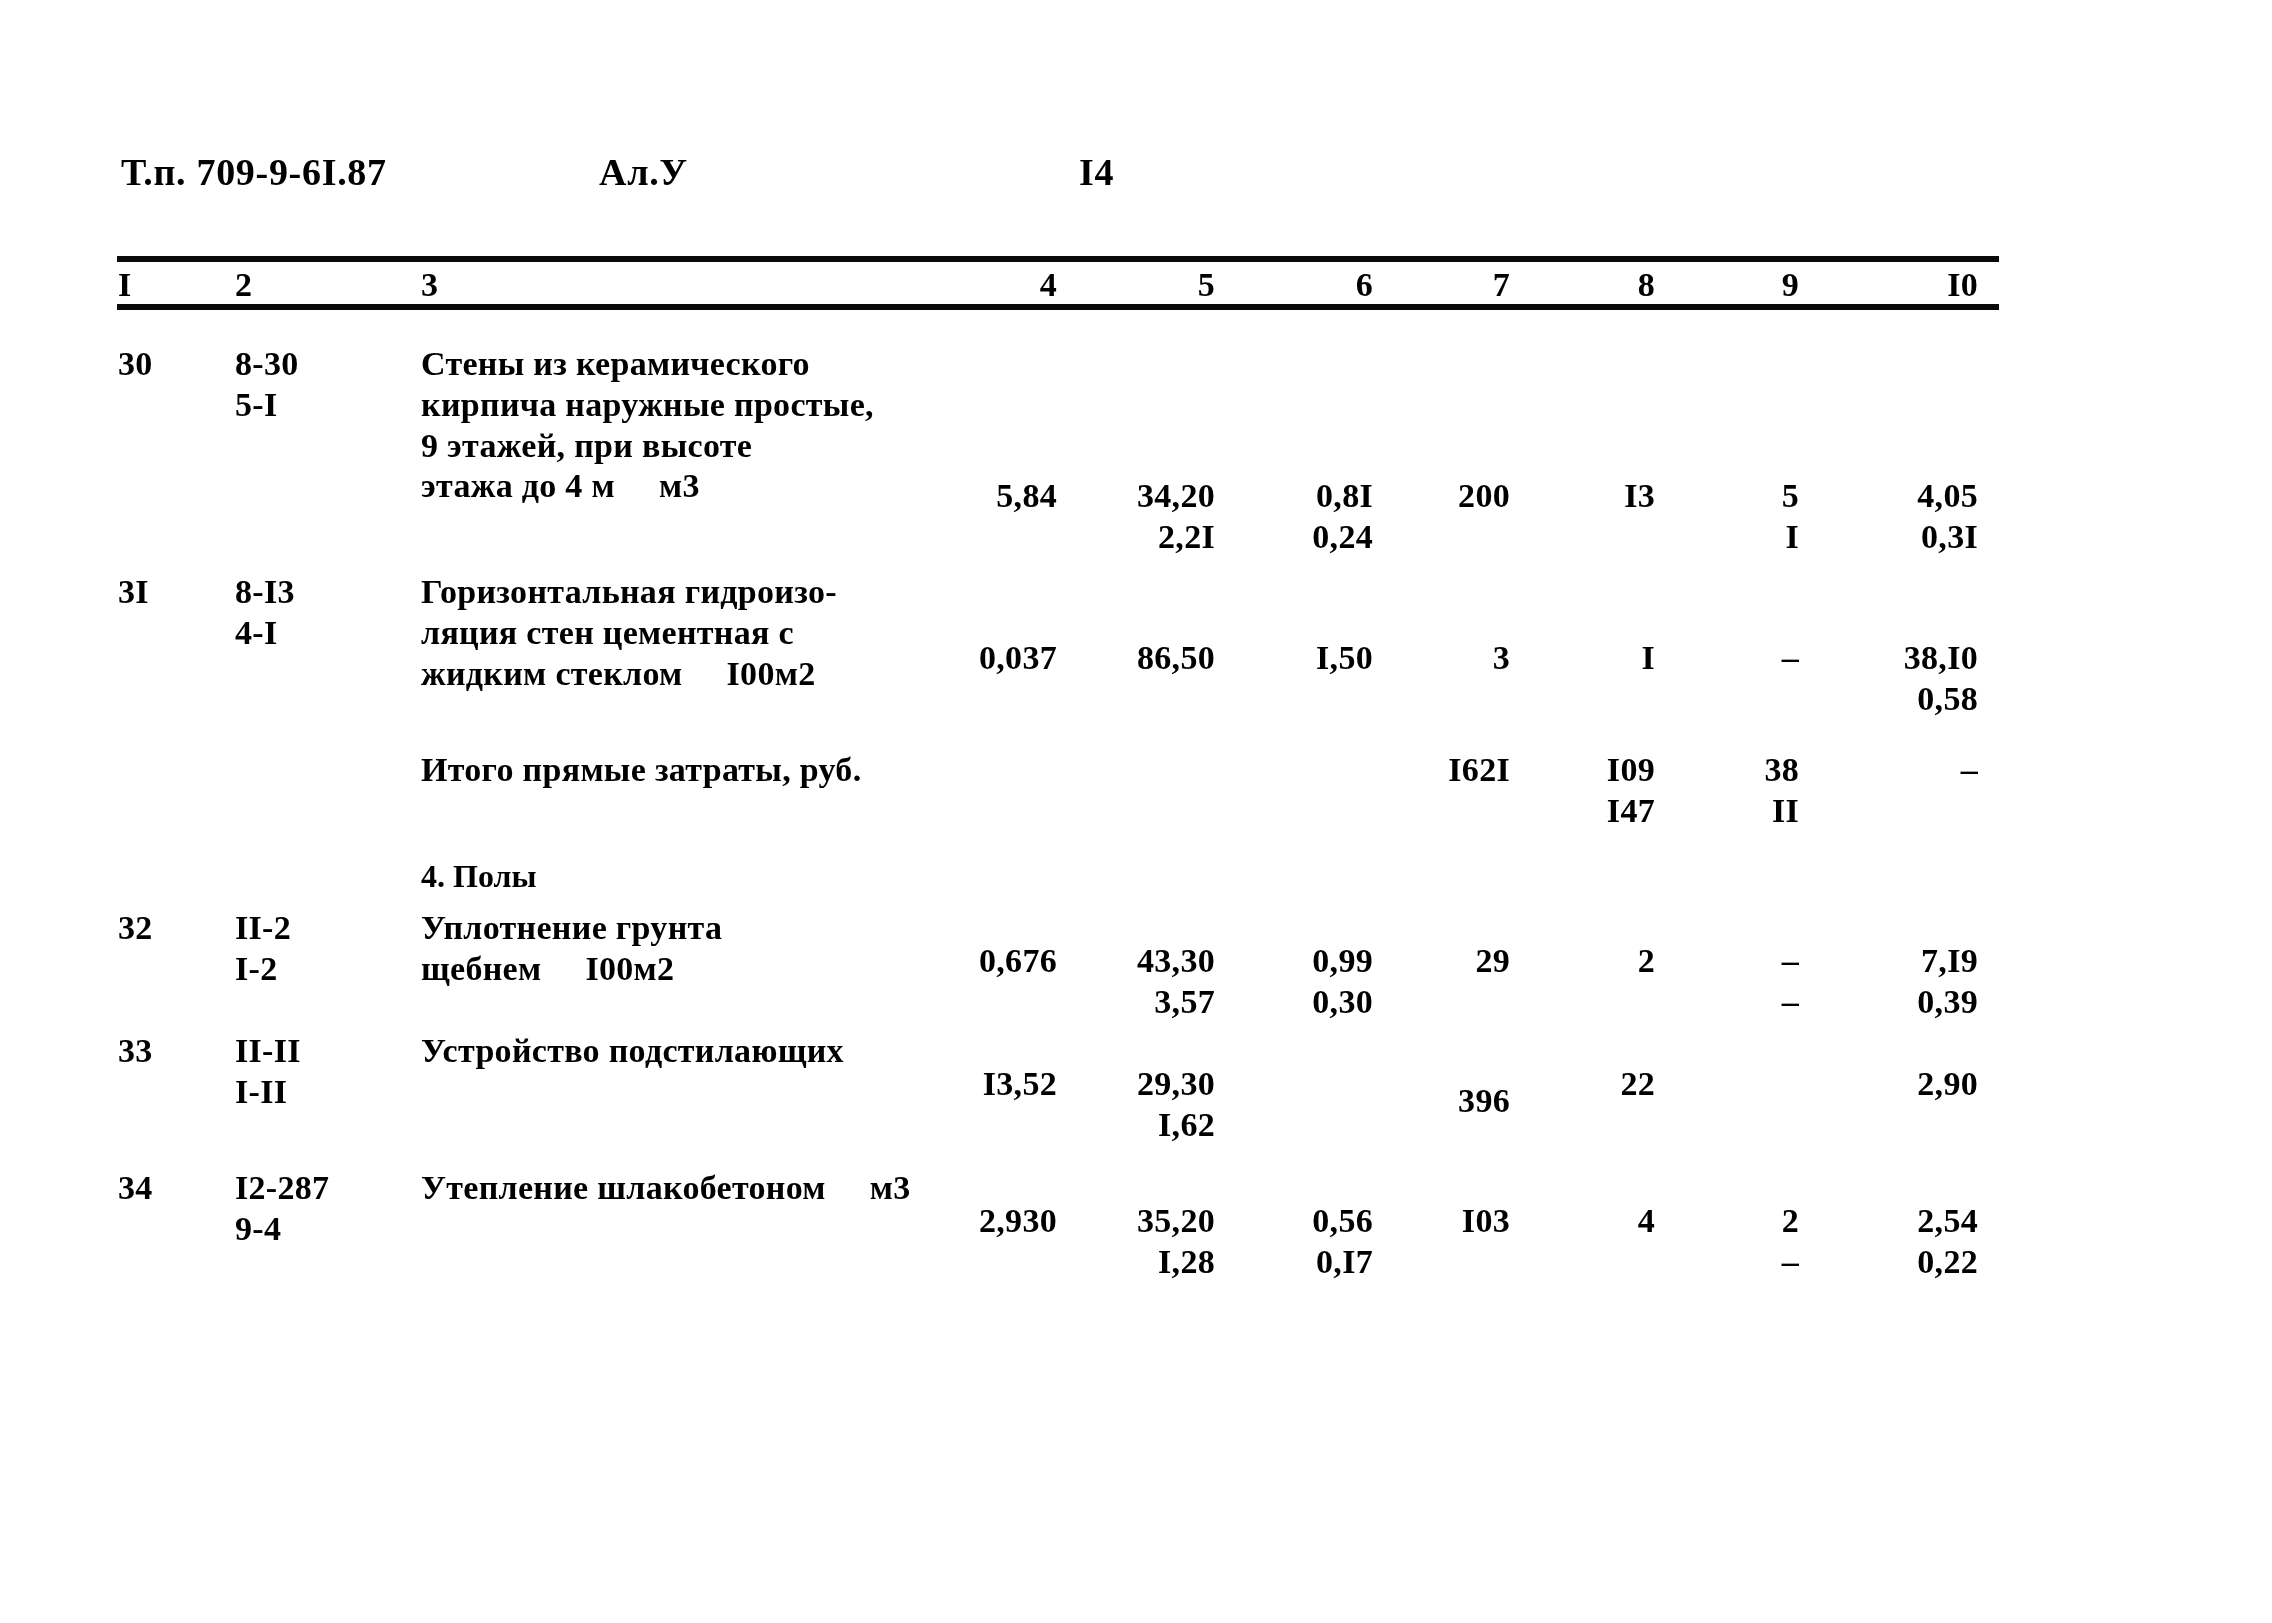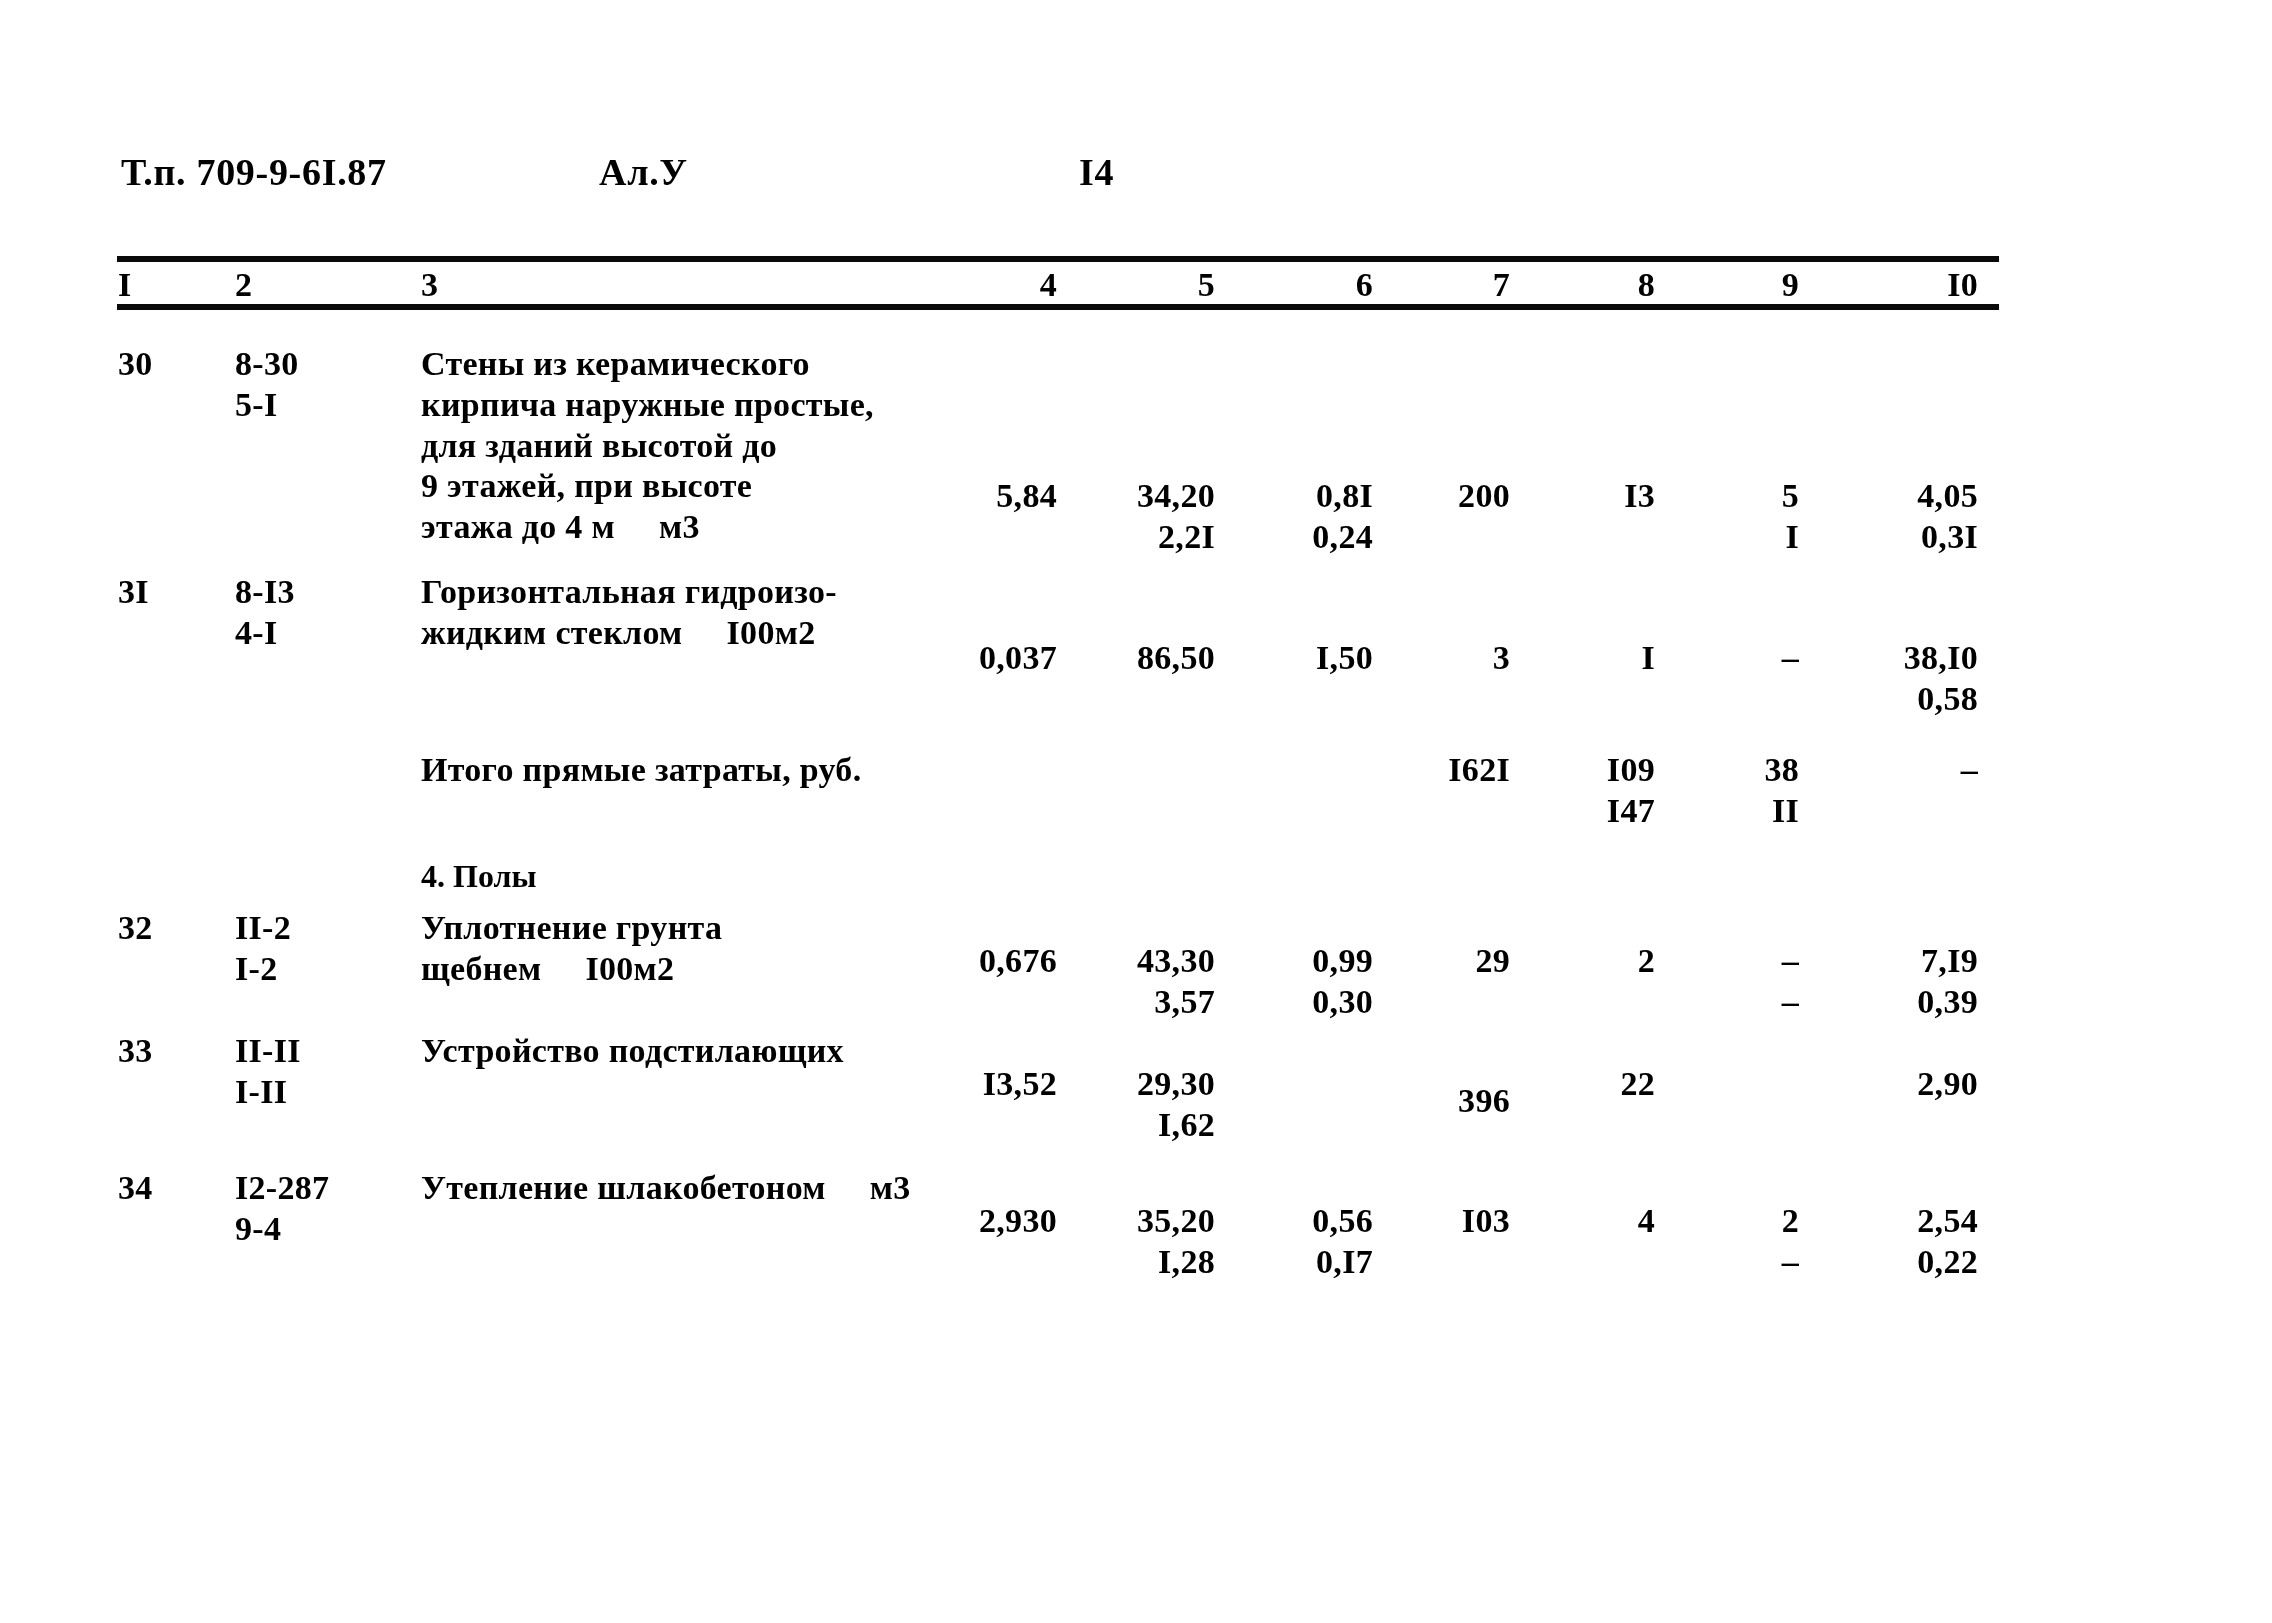--- a/index.html
+++ b/index.html
@@ -127,34 +127,34 @@
     <span class="cell c8">8</span>
     <span class="cell c9">9</span>
     <span class="cell c10">I0</span>
     <span class="cell c11">II</span>
   </div>
 
   <div class="tbl" id="table-body">
       <div class="row" style="top: 344px;">
         <span class="cell c1">30</span>
         <span class="cell c2"><span class="sub">8-30</span><span class="sub">5-I</span></span>
-        <span class="cell c3 desc"><span class="sub">Стены из керамического</span><span class="sub">кирпича наружные простые,</span><span class="sub">для зданий высотой до</span><span class="sub">9 этажей, при высоте</span><span class="sub">этажа до 4 м<span class="unit">&nbsp;&nbsp;&nbsp;&nbsp;&nbsp;м3</span></span></span>
+        <span class="cell c3 desc"><span class="sub">Стены из керамического</span><span class="sub">кирпича наружные простые,</span><span class="sub">9 этажей, при высоте</span><span class="sub">этажа до 4 м<span class="unit">&nbsp;&nbsp;&nbsp;&nbsp;&nbsp;м3</span></span></span>
         <span class="cell c4" style="top: 132px;">5,84</span>
         <span class="cell c5" style="top: 132px;"><span class="sub">34,20</span><span class="sub">2,2I</span></span>
         <span class="cell c6" style="top: 132px;"><span class="sub">0,8I</span><span class="sub">0,24</span></span>
         <span class="cell c7" style="top: 132px;"><span class="sub">200</span></span>
         <span class="cell c8" style="top: 132px;"><span class="sub">I3</span></span>
         <span class="cell c9" style="top: 132px;"><span class="sub">5</span><span class="sub">I</span></span>
         <span class="cell c10" style="top: 132px;"><span class="sub">4,05</span><span class="sub">0,3I</span></span>
         <span class="cell c11" style="top: 132px;"><span class="sub">24</span><span class="sub">2</span></span>
       </div>
       <div class="row" style="top: 572px;">
         <span class="cell c1">3I</span>
         <span class="cell c2"><span class="sub">8-I3</span><span class="sub">4-I</span></span>
-        <span class="cell c3 desc"><span class="sub">Горизонтальная гидроизо-</span><span class="sub">жидким стеклом<span class="unit">&nbsp;&nbsp;&nbsp;&nbsp;&nbsp;I00м2</span></span></span>
+        <span class="cell c3 desc"><span class="sub">Горизонтальная гидроизо-</span><span class="sub">ляция стен цементная с</span><span class="sub">жидким стеклом<span class="unit">&nbsp;&nbsp;&nbsp;&nbsp;&nbsp;I00м2</span></span></span>
         <span class="cell c4" style="top: 66px;">0,037</span>
         <span class="cell c5" style="top: 66px;"><span class="sub">86,50</span></span>
         <span class="cell c6" style="top: 66px;"><span class="sub">I,50</span></span>
         <span class="cell c7" style="top: 66px;"><span class="sub">3</span></span>
         <span class="cell c8" style="top: 66px;"><span class="sub">I</span></span>
         <span class="cell c9" style="top: 66px;"><span class="sub">–</span></span>
         <span class="cell c10" style="top: 66px;"><span class="sub">38,I0</span><span class="sub">0,58</span></span>
         <span class="cell c11" style="top: 66px;"><span class="sub">I</span><span class="sub">–</span></span>
       </div>
       <div class="row" style="top: 750px;">

